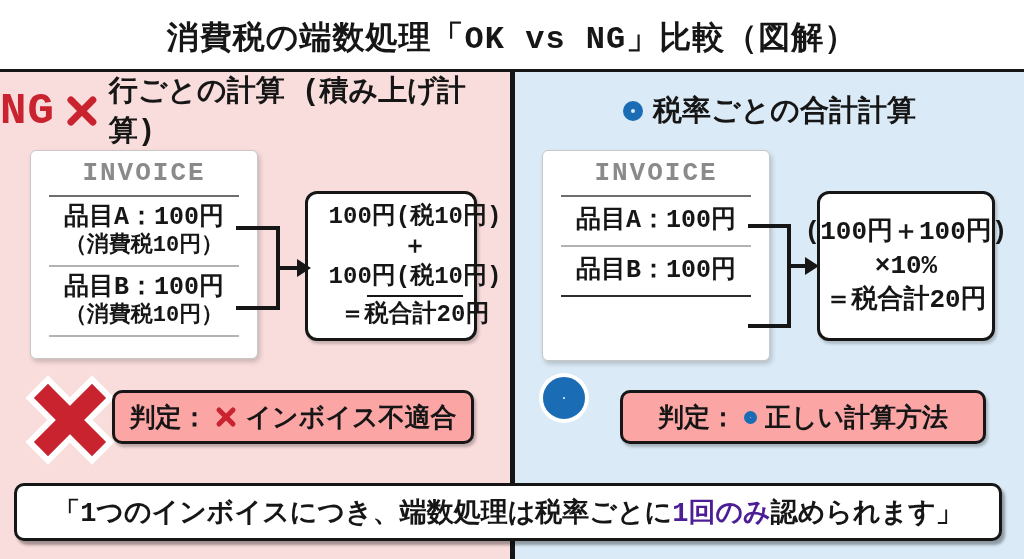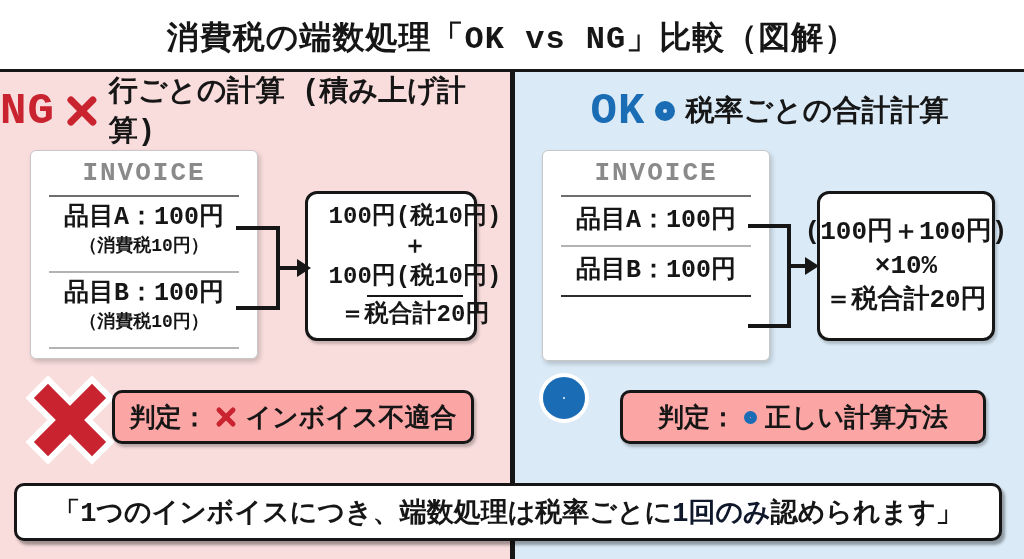--- a/index.html
+++ b/index.html
@@ -34,21 +34,21 @@
   
   .card{ position:absolute; background:#fff; border:1px solid #c8c8c8; border-radius:6px;
     box-shadow:2px 3px 5px rgba(0,0,0,0.18); text-align:center; }
   .card.left{ left:30px; top:144px; width:228px; height:209px; }
   .card.right{ left:542px; top:144px; width:228px; height:211px; }
   .inv-title{ font-size:26px; font-weight:800; color:#8a8a8a; letter-spacing:2px; line-height:44px; }
   .rule-dark{ border-top:2px solid #6f6f6f; margin:0 18px; }
   .rule-darker{ border-top:2px solid #2e2e2e; margin:0 18px; }
   .rule-light{ border-top:2px solid #b3b3b3; margin:0 18px; }
   .inv-item{ font-size:25px; font-weight:800; line-height:30px; padding-top:6px; }
-  .inv-note{ font-size:18px; font-weight:800; line-height:26px; padding-bottom:12px; }
+  .inv-note{ font-size:22px; font-weight:800; line-height:26px; padding-bottom:6px; }
   .inv-item-solo{ font-size:25px; font-weight:800; line-height:48px; }
   .total-row{ margin:8px 14px 0 14px; height:46px; background:#dbe8f5; border-radius:6px;
     font-size:25px; font-weight:800; line-height:46px; }
 
   
   .calc{ position:absolute; background:#fff; border:3px solid #161616; border-radius:12px;
     box-shadow:2px 3px 3px rgba(0,0,0,0.2); display:flex; flex-direction:column;
     align-items:center; justify-content:center; text-align:center; }
   .calc.left{ left:305px; top:185px; width:172px; height:150px;padding-left:48px; }
   .calc.right{ left:817px; top:185px; width:178px; height:150px; }
@@ -71,21 +71,21 @@
   .pill.ng{ left:112px; width:362px; }
   .pill.ok{ left:620px; width:366px; }
   .ring-xs{ width:13px; height:13px; border:6px solid #1a6cb5; border-radius:50%; }
 
   
   .footer-bar{ position:absolute; left:14px; top:477px; width:988px; height:58px; z-index:5;
     background:#fff; border:3px solid #161616; border-radius:10px;
     box-shadow:3px 4px 3px rgba(0,0,0,0.35);
     display:flex; align-items:center; justify-content:center;
     font-size:27px; font-weight:800; white-space:nowrap; }
-  .footer-bar .hl{ color:#0f172a; }
+  .footer-bar .hl{ color:#4c1d95; }
 </style>
 </head>
 <body>
 
 <div class="page">
 
   <div class="title-bar">
     <h1>消費税の端数処理「OK vs NG」比較（図解）</h1>
   </div>
   <div class="title-rule"></div>
@@ -97,21 +97,20 @@
   <div class="panel-head ng">
     <span class="badge-ng">NG</span>
     <svg width="34" height="34" viewBox="0 0 34 34">
       <line x1="6" y1="6" x2="28" y2="28" stroke="#c8232e" stroke-width="7" stroke-linecap="round"></line>
       <line x1="28" y1="6" x2="6" y2="28" stroke="#c8232e" stroke-width="7" stroke-linecap="round"></line>
     </svg>
     <span class="desc">行ごとの計算 (積み上げ計算)</span>
   </div>
 
   <div class="panel-head ok">
-    <span class="badge-ok">OK</span>
     <span class="ring-sm"></span>
     <span class="desc">税率ごとの合計計算</span>
   </div>
 
   <div class="card left">
     <div class="inv-title">INVOICE</div>
     <div class="rule-dark"></div>
     <div>
       <div class="inv-item">品目A：100円</div>
       <div class="inv-note">（消費税10円）</div>

